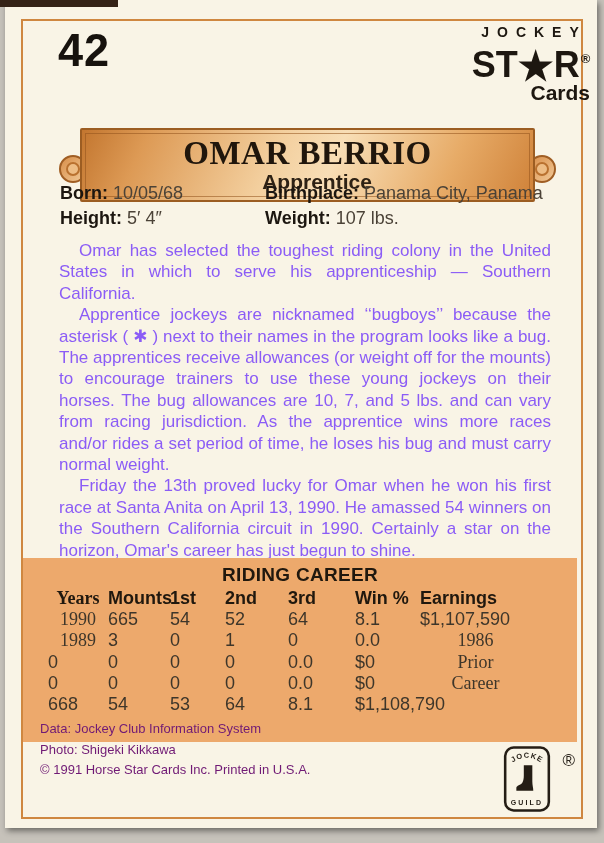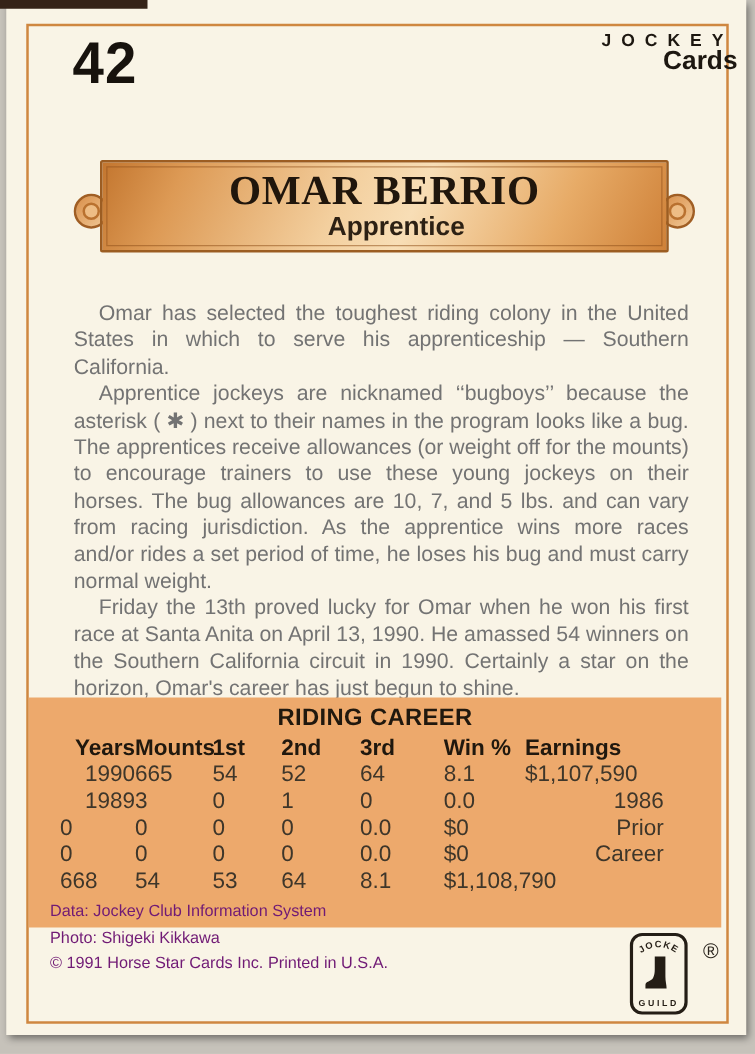--- a/index.html
+++ b/index.html
@@ -38,62 +38,69 @@
     letter-spacing:.5px;color:#20160c;margin-top:5px;line-height:36px;}
   .plaque-role{font-size:21px;font-weight:600;color:#2d2114;line-height:23px;margin-top:-1px;padding-left:19px;}
 
   
   .bio{position:absolute;left:55px;top:183px;width:495px;display:grid;
     grid-template-columns:205px 1fr;grid-auto-rows:25px;font-size:18px;color:#4b4237;}
   .bio b{color:#1c1610;font-weight:700;}
 
   
   .body-text{position:absolute;left:54px;top:240px;width:492px;font-size:17px;
-    line-height:21.4px;color:#737373;text-align:justify;}
+    line-height:21.4px;color:#8b5cf6;text-align:justify;}
   .body-text p{margin:0;text-indent:20px;}
 
   
   .stats-panel{position:absolute;left:18px;top:558px;width:554px;height:184px;background:#eda96c;}
   .stats-title{text-align:center;font-size:19px;font-weight:800;color:#20180e;margin-top:6px;letter-spacing:.3px;}
   .stats-grid{display:grid;grid-template-columns:60px 62px 55px 63px 67px 65px 1fr;
     padding:2px 46px 0 25px;font-size:18px;color:#3e362a;line-height:21.2px;}
   .stats-grid .h{font-weight:700;color:#20180e;}
   .stats-grid span{}
-  .stats-grid span.c0{text-align:right;}
+  .stats-grid span.c0{text-align:center;font-family:Liberation Serif, serif;}
 
   
   .credits{position:absolute;left:35px;top:719px;font-size:13px;line-height:20.5px;color:#701a75;}
 
   
   .guild{position:absolute;left:498px;top:745px;width:72px;height:66px;}
   .guild svg{position:absolute;left:0;top:1px;}
   .guild-reg{position:absolute;right:0;top:6px;font-size:17px;color:#2a241d;}
 </style>
 </head>
 <body>
 
 <div class="card">
   <div class="inner-border"></div>
 
   <div class="card-number">42</div>
 
   <div class="brand">
     <div class="brand-top">JOCKEY</div>
+    <div class="brand-star"><span>ST</span><span class="star-glyph">★</span><span>R</span><sup>®</sup></div>
     <div class="brand-sub">Cards</div>
   </div>
 
   <div class="plaque">
     <div class="plaque-tab left"></div>
     <div class="plaque-tab right"></div>
     <div class="plaque-bar">
       <div class="plaque-name">OMAR BERRIO</div>
       <div class="plaque-role">Apprentice</div>
     </div>
   </div>
 
+  <div class="bio">
+    <div><b>Born:</b> <span>10/05/68</span></div>
+    <div><b>Birthplace:</b> <span>Panama City, Panama</span></div>
+    <div><b>Height:</b> <span>5′ 4″</span></div>
+    <div><b>Weight:</b> <span>107 lbs.</span></div>
+  </div>
 
   <div class="body-text">
     <p>Omar has selected the toughest riding colony in the United States in which to serve his apprenticeship — Southern California.</p>
     <p>Apprentice jockeys are nicknamed ‘‘bugboys’’ because the asterisk ( ✱ ) next to their names in the program looks like a bug. The apprentices receive allowances (or weight off for the mounts) to encourage trainers to use these young jockeys on their horses. The bug allowances are 10, 7, and 5 lbs. and can vary from racing jurisdiction. As the apprentice wins more races and/or rides a set period of time, he loses his bug and must carry normal weight.</p>
     <p>Friday the 13th proved lucky for Omar when he won his first race at Santa Anita on April 13, 1990. He amassed 54 winners on the Southern California circuit in 1990. Certainly a star on the horizon, Omar's career has just begun to shine.</p>
   </div>
 
   <div class="stats-panel">
     <div class="stats-title">RIDING CAREER</div>
     <div class="stats-grid">

